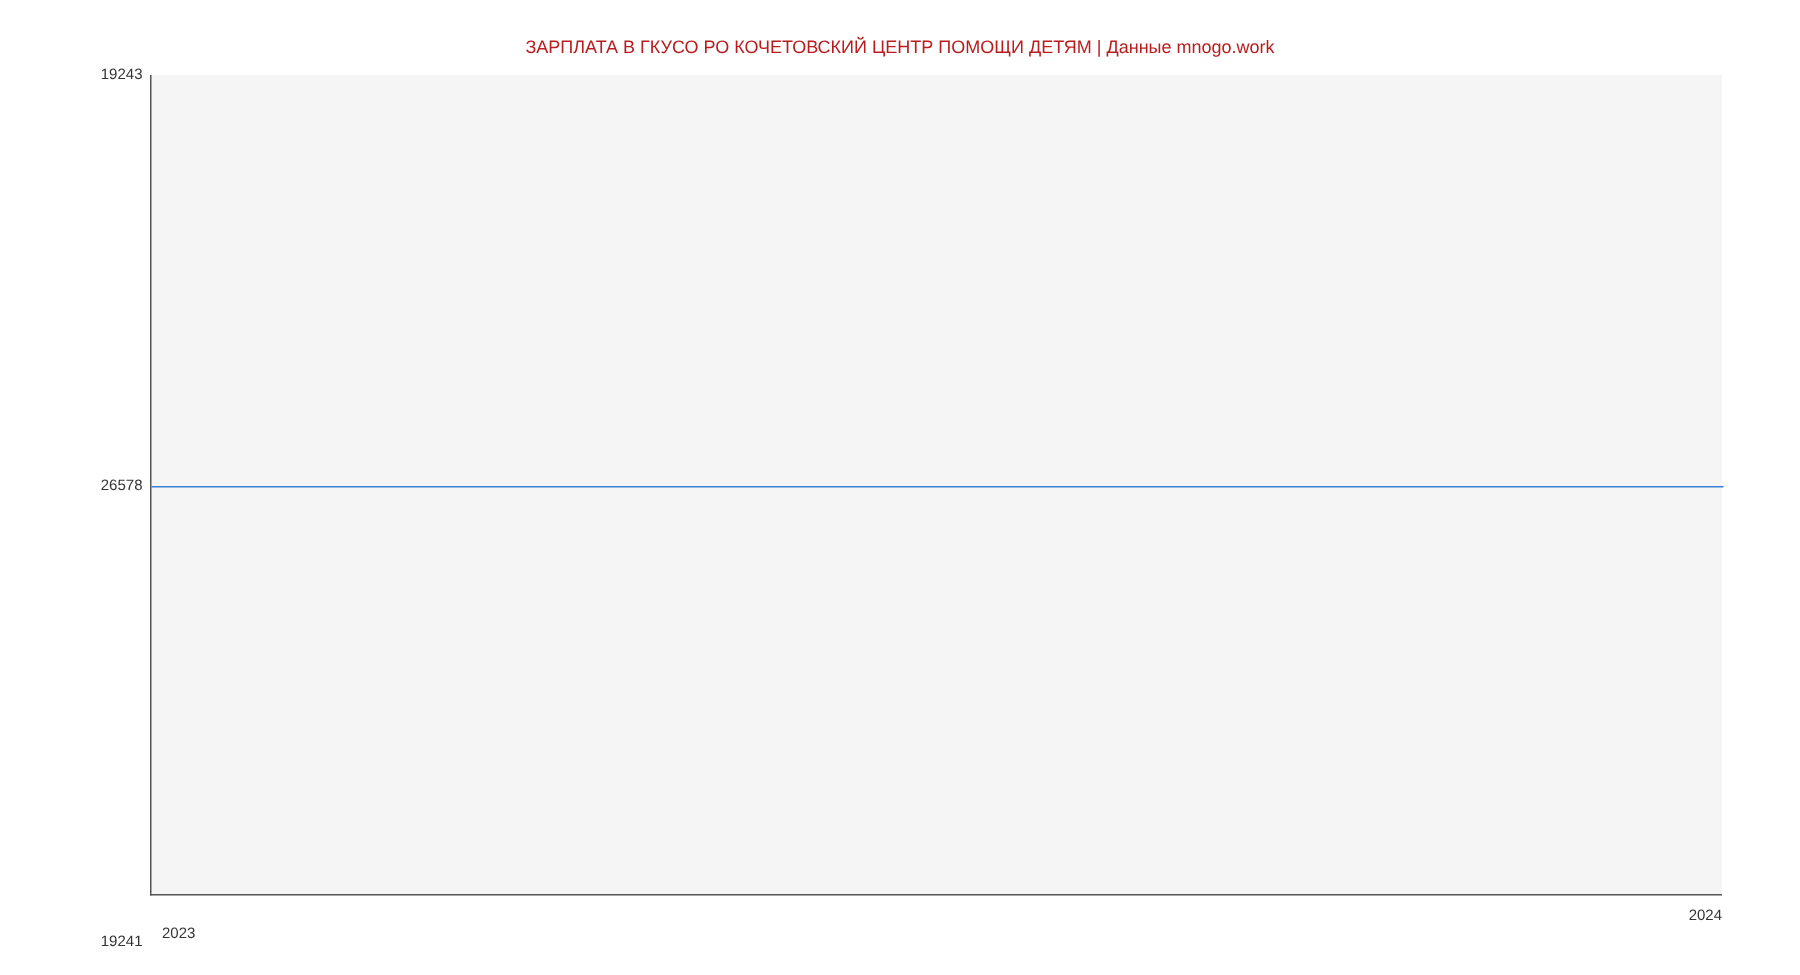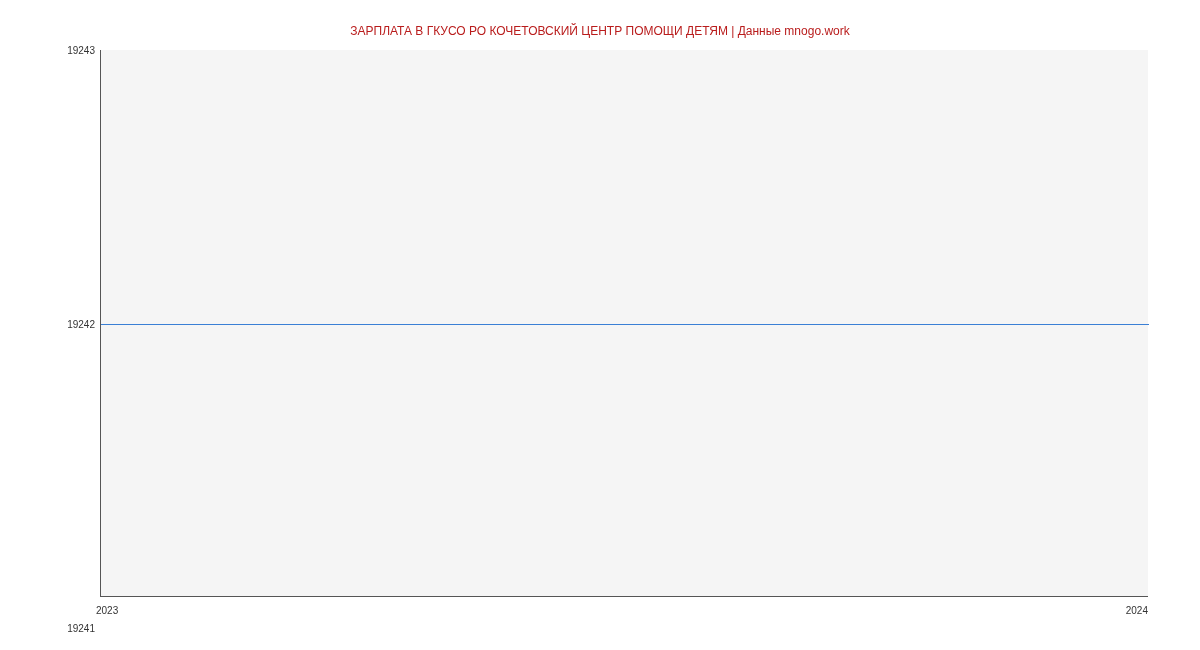--- a/index.html
+++ b/index.html
@@ -56,17 +56,17 @@
 </head>
 <body>
 
 <div class="chart-title">ЗАРПЛАТА В ГКУСО РО КОЧЕТОВСКИЙ ЦЕНТР ПОМОЩИ ДЕТЯМ | Данные mnogo.work</div>
 
 <div class="plot-area">
   <div class="data-line" style="left:0; width:1048px; top:273.5px;"></div>
 </div>
 
 <div class="y-tick-label" style="top:50px;">19243</div>
-<div class="y-tick-label" style="top:323.5px;">19242</div>
+<div class="y-tick-label" style="top:323.5px;">26578</div>
 <div class="y-tick-label" style="top:597px;margin-top:31px;">19241</div>
 
-<div class="x-tick-label" style="left:96px; transform:none;">2023</div>
+<div class="x-tick-label" style="left:108px; transform:none;margin-top:12px;">2023</div>
 <div class="x-tick-label" style="left:1148px; transform:translateX(-100%);text-align:center;">2024</div>
 
 </body></html>

